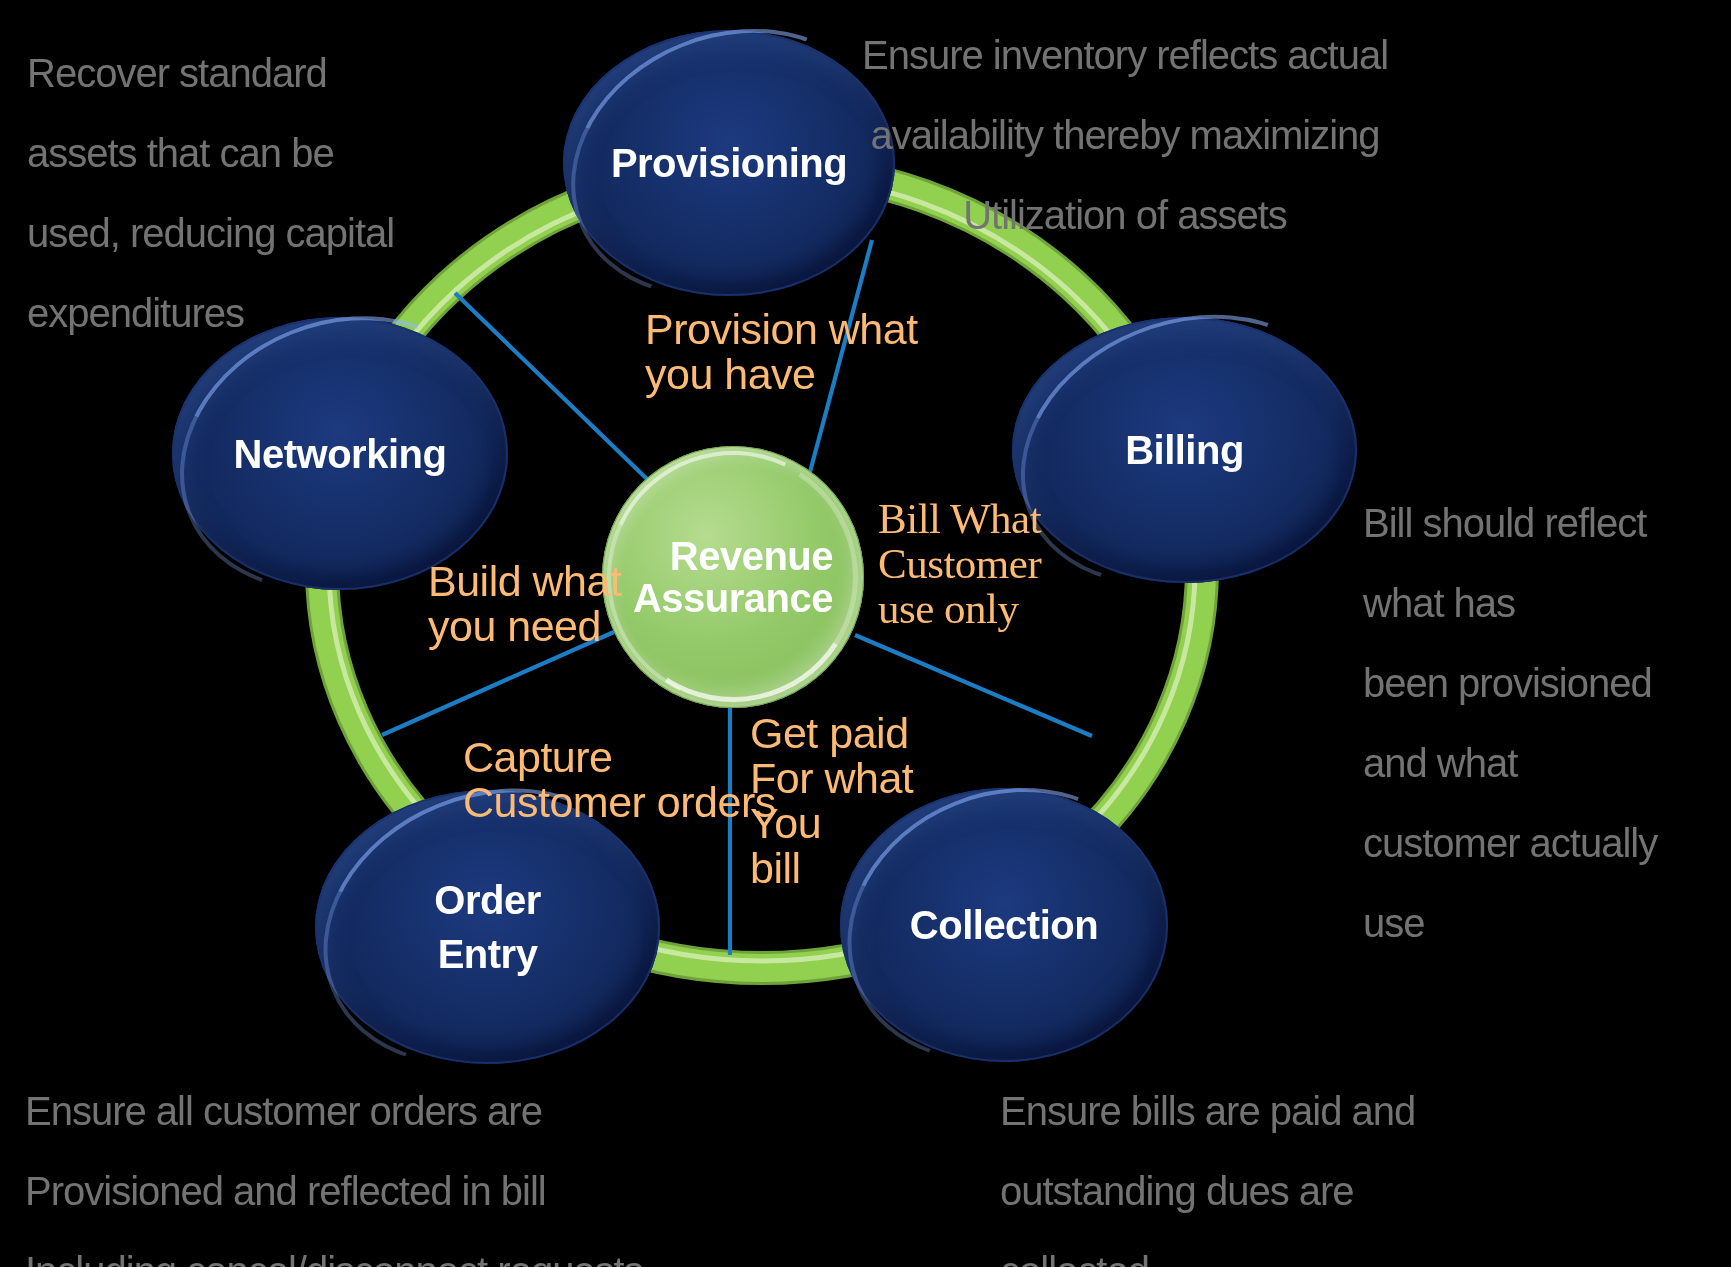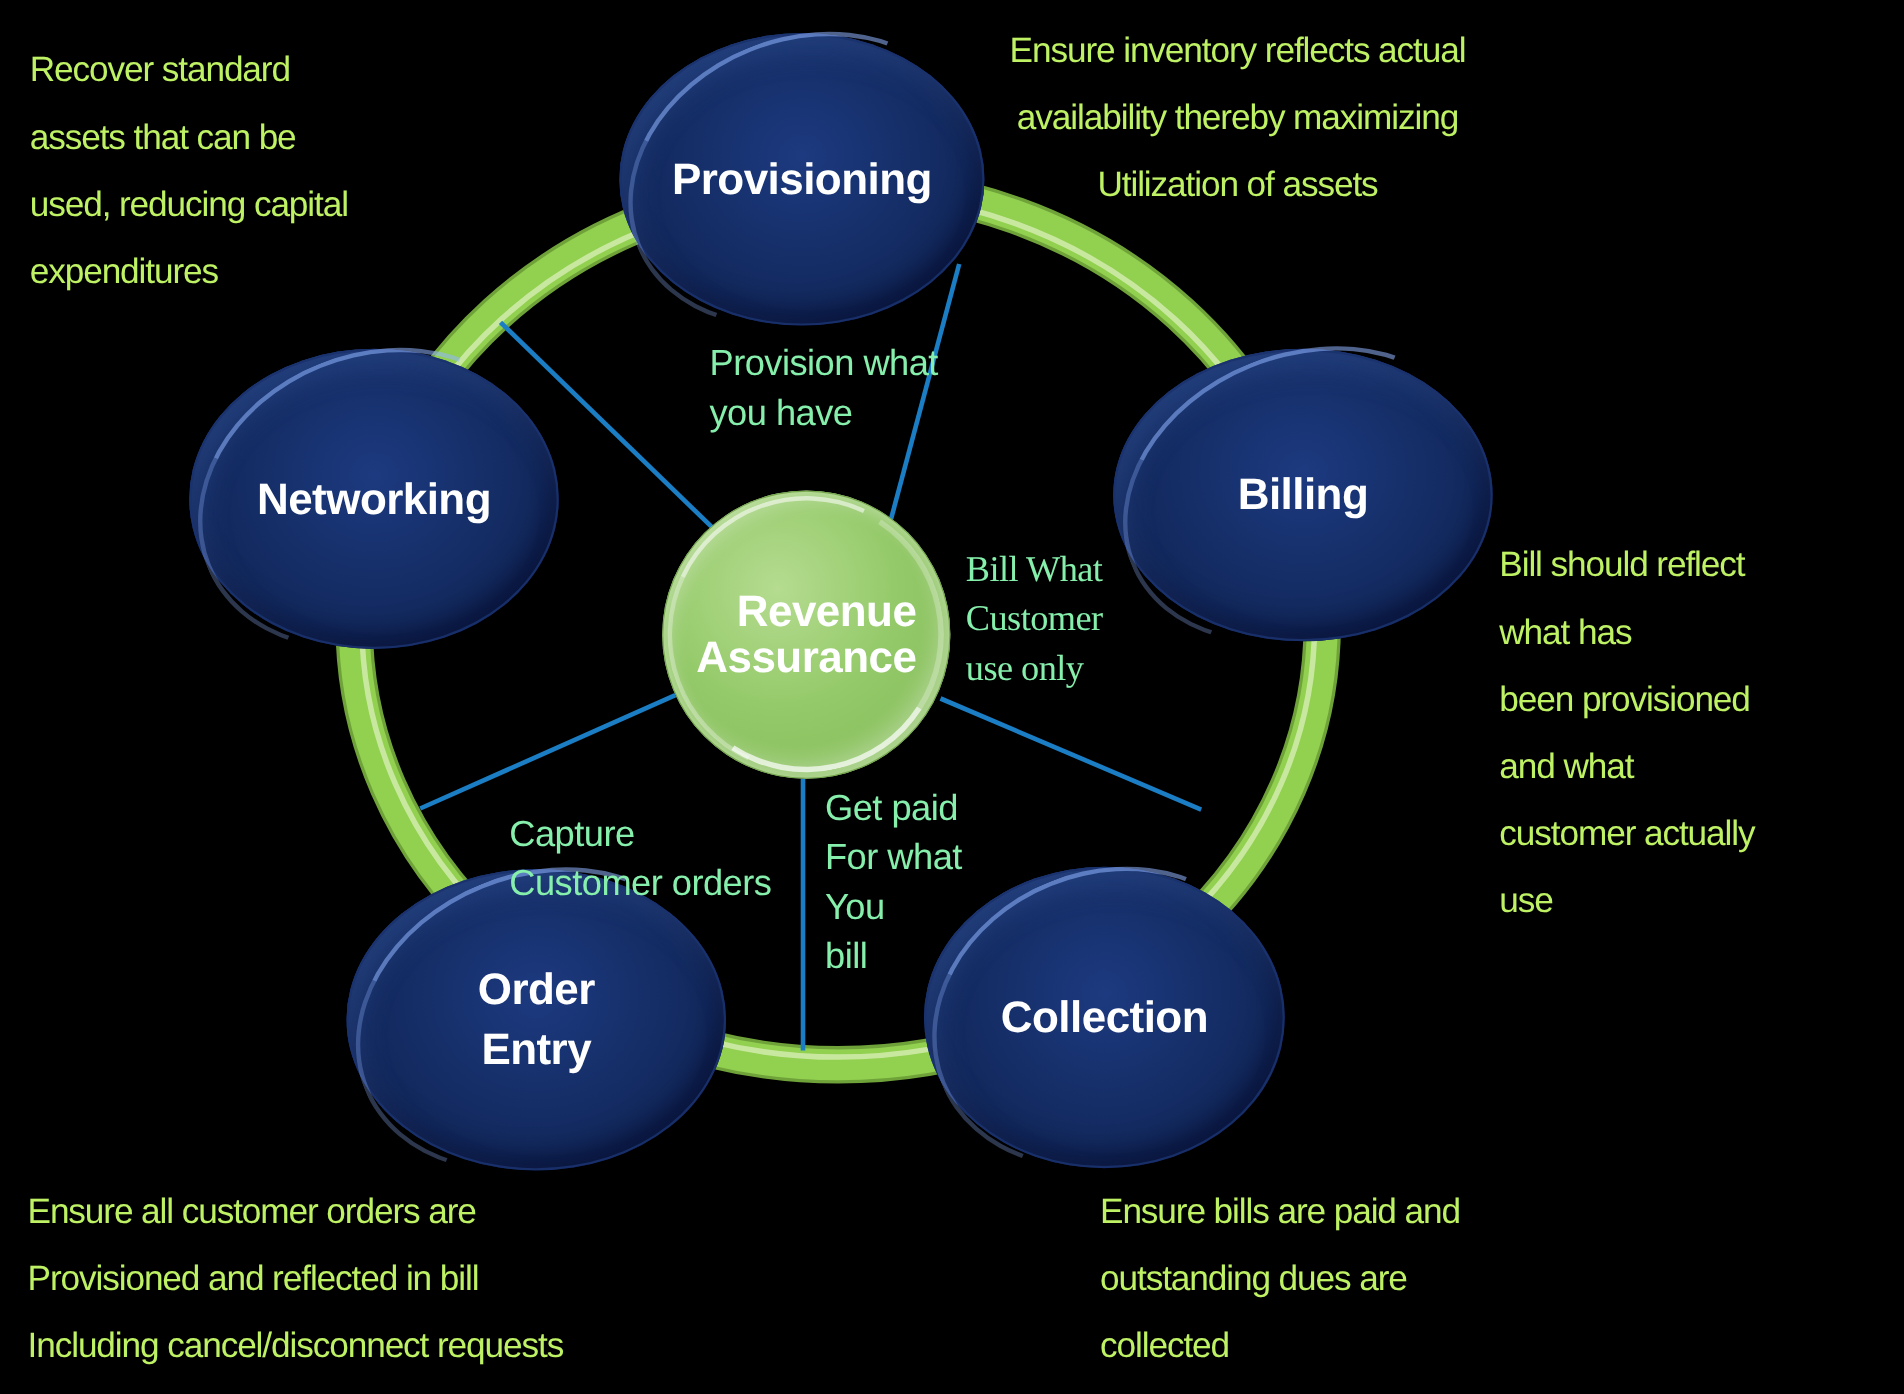--- a/index.html
+++ b/index.html
@@ -47,25 +47,25 @@
     border:5px solid transparent;
     border-bottom-color:rgba(255,255,255,.70);
     border-right-color:rgba(255,255,255,.25);
     transform:rotate(-12deg);
   }
   .hub-label{
     position:relative;z-index:1;color:#fff;font-weight:bold;font-size:40px;line-height:42px;
     white-space:pre-line;letter-spacing:-0.5px;text-align:right;
   }
   .clabel{
-    position:absolute;z-index:4;color:#86efac;font-size:33px;line-height:45px;
+    position:absolute;z-index:4;color:#fdba74;font-size:43px;line-height:45px;
     white-space:pre-line;letter-spacing:-0.5px;
   }
   .note{
-    position:absolute;z-index:4;color:#bef264;font-size:32px;line-height:61px;
+    position:absolute;z-index:4;color:#737373;font-size:40px;line-height:80px;
     white-space:pre-line;letter-spacing:-1px;
   }
   .note.centered{text-align:center;}
 </style>
 </head>
 <body>
 
 <div id="stage">
 
   <svg id="ringlayer" width="1731" height="1267" viewBox="0 0 1731 1267">
@@ -114,20 +114,22 @@
 use only</div>
 
   <div class="clabel" style="left:750px;top:711px;">Get paid
 For what
 You
 bill</div>
 
   <div class="clabel" style="left:463px;top:735px;">Capture
 Customer orders</div>
 
+  <div class="clabel" style="left:428px;top:559px;">Build what
+you need</div>
 
   <div class="note centered" style="left:845px;top:15px;width:560px;">Ensure inventory reflects actual
 availability thereby maximizing
 Utilization of assets</div>
 
   <div class="note" style="left:1363px;top:483px;">Bill should reflect
 what has
 been provisioned
 and what
 customer actually

